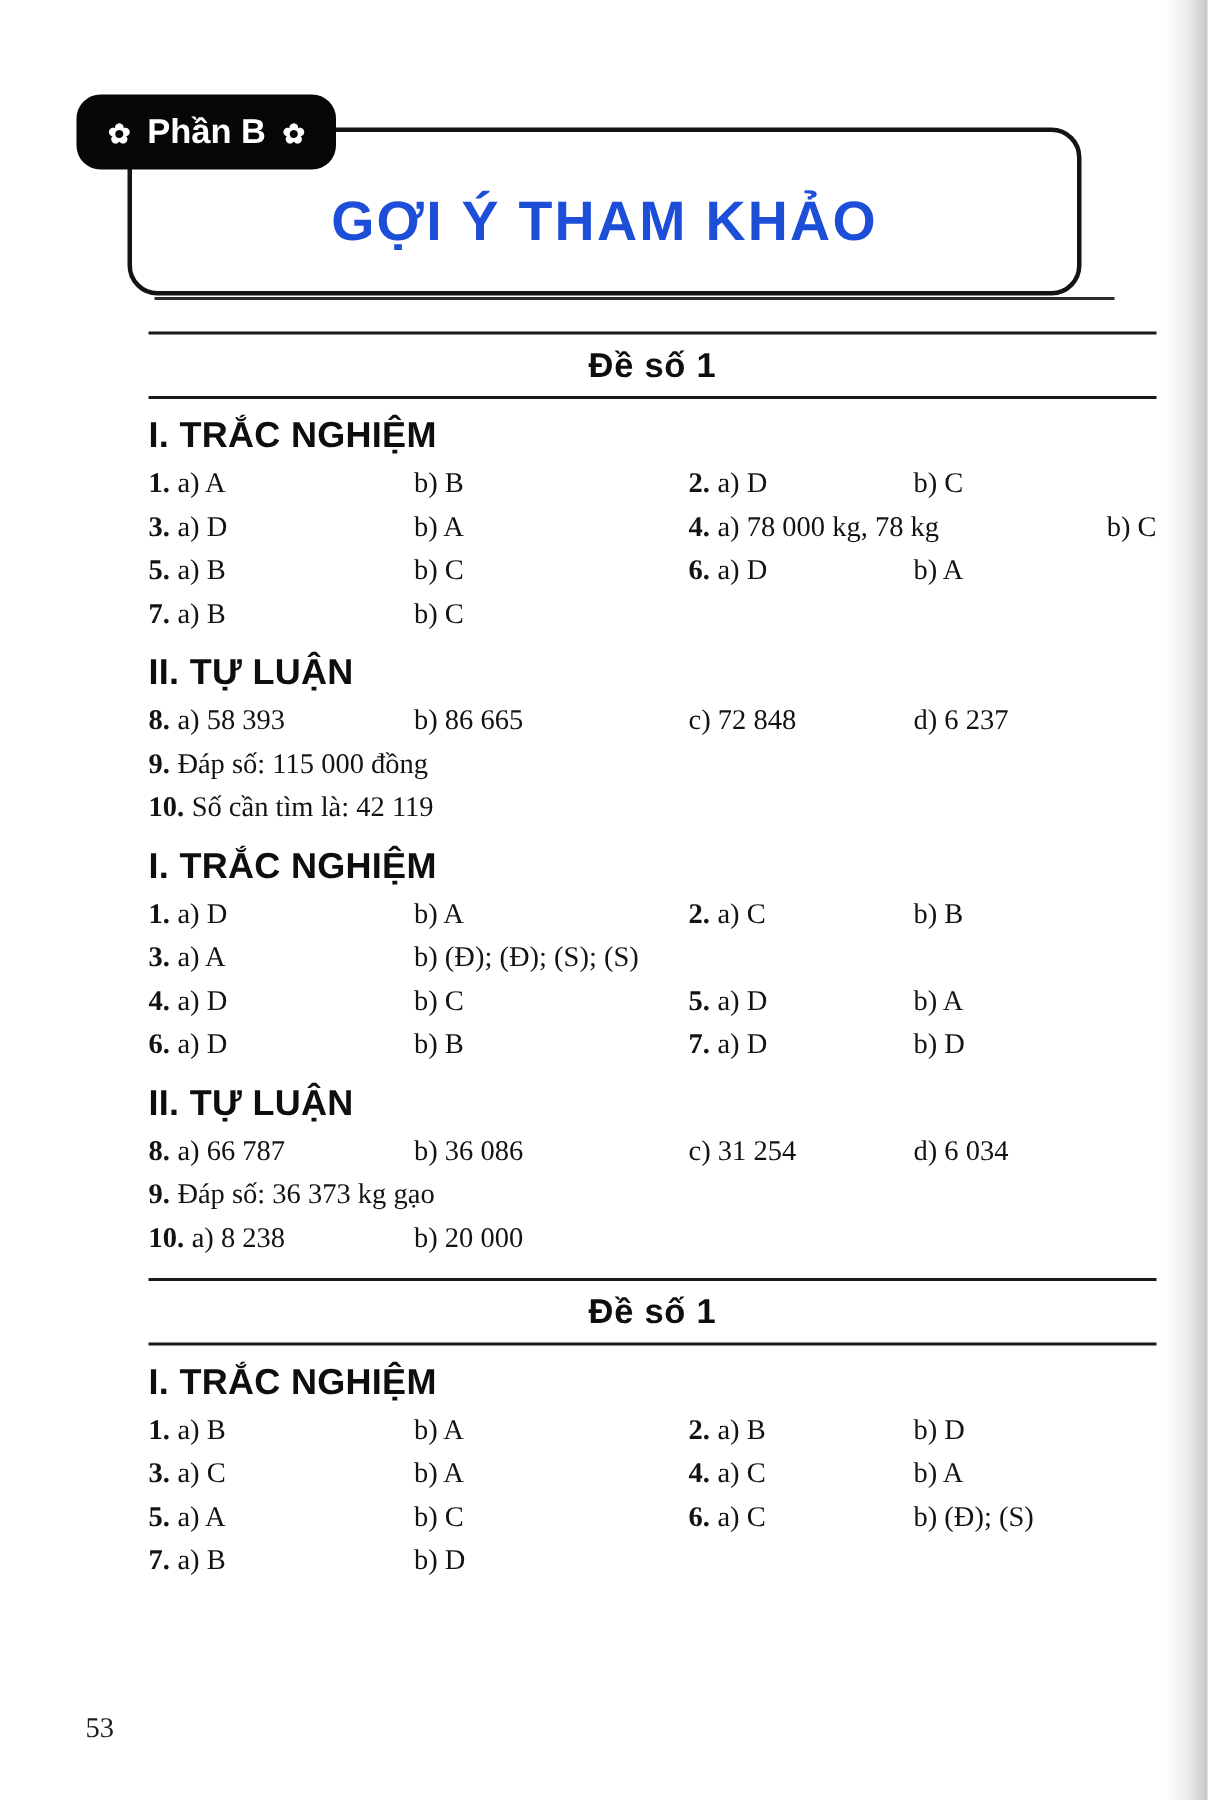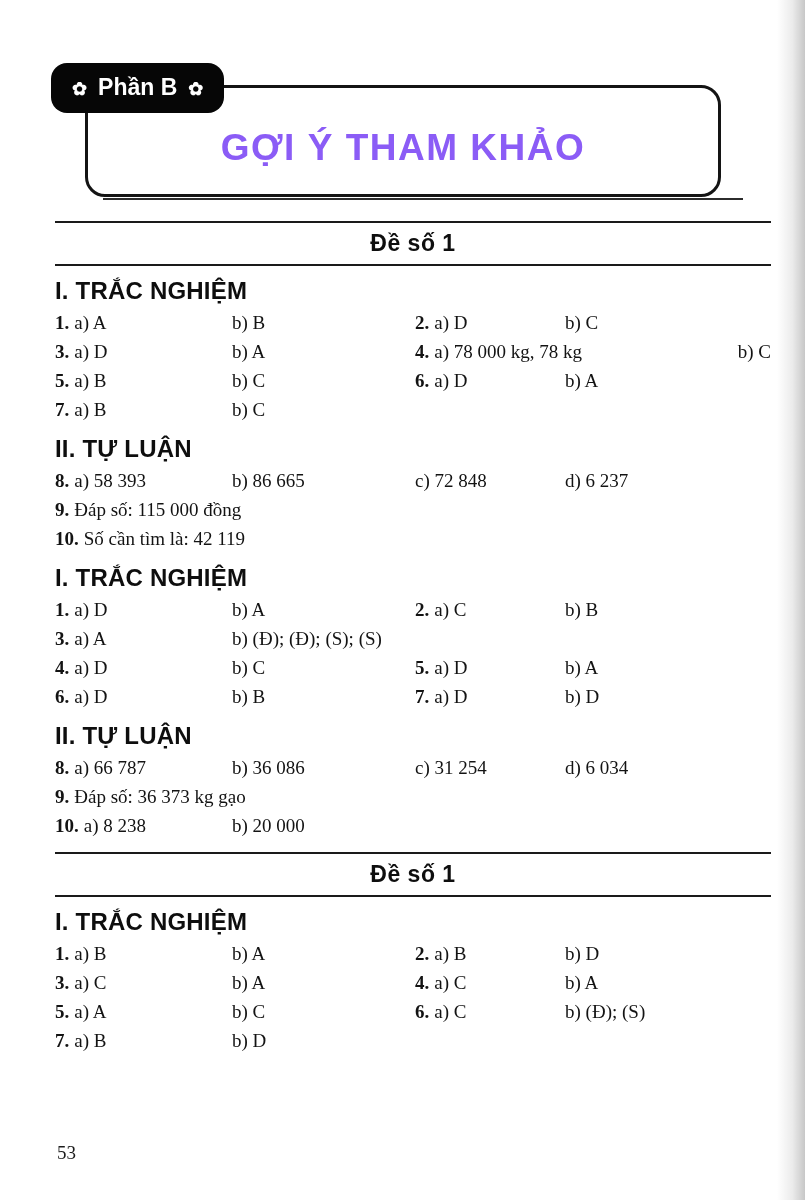--- a/index.html
+++ b/index.html
@@ -29,33 +29,33 @@
     border:3px solid #141414; border-radius:20px;
     display:flex; align-items:center; justify-content:center;
     position:relative; background:#fff;
   }
   .title-box::after {
     content:""; position:absolute; left:15px; top:calc(100% + 4px);
     width:calc(100% + 10px); height:2px; background:#2c2c2c;
   }
   .page-title {
     font-family:"Liberation Sans", sans-serif; font-weight:bold;
-    font-size:37px; letter-spacing:1.5px; padding-top:14px; color:#8b5cf6;
+    font-size:37px; letter-spacing:1.5px; padding-top:14px; color:#1d4ed8;
   }
   .part-badge {
     position:absolute; left:-4px; top:-22px; z-index:2;
     background:#060606; color:#fff; border-radius:16px;
     padding:11px 21px;
     font-family:"Liberation Sans", sans-serif; font-weight:bold; font-size:23px;
     display:flex; align-items:center; gap:11px; line-height:1.2;
   }
   .flower { font-size:18px; line-height:1; transform:translateY(1px); }
 
   
-  #sections { margin-top:24px; }
+  #sections { margin-top:24px;margin-left:44px; }
   .de-band {
     margin-top:12px;
     border-top:2px solid #1a1a1a; border-bottom:2px solid #1a1a1a;
     padding:6px 0; text-align:center;
   }
   .de-title {
     font-family:"Liberation Sans", sans-serif; font-weight:bold;
     font-size:23px; line-height:29px; letter-spacing:0.5px; color:#0e0e0e;
   }
   .block-heading {

